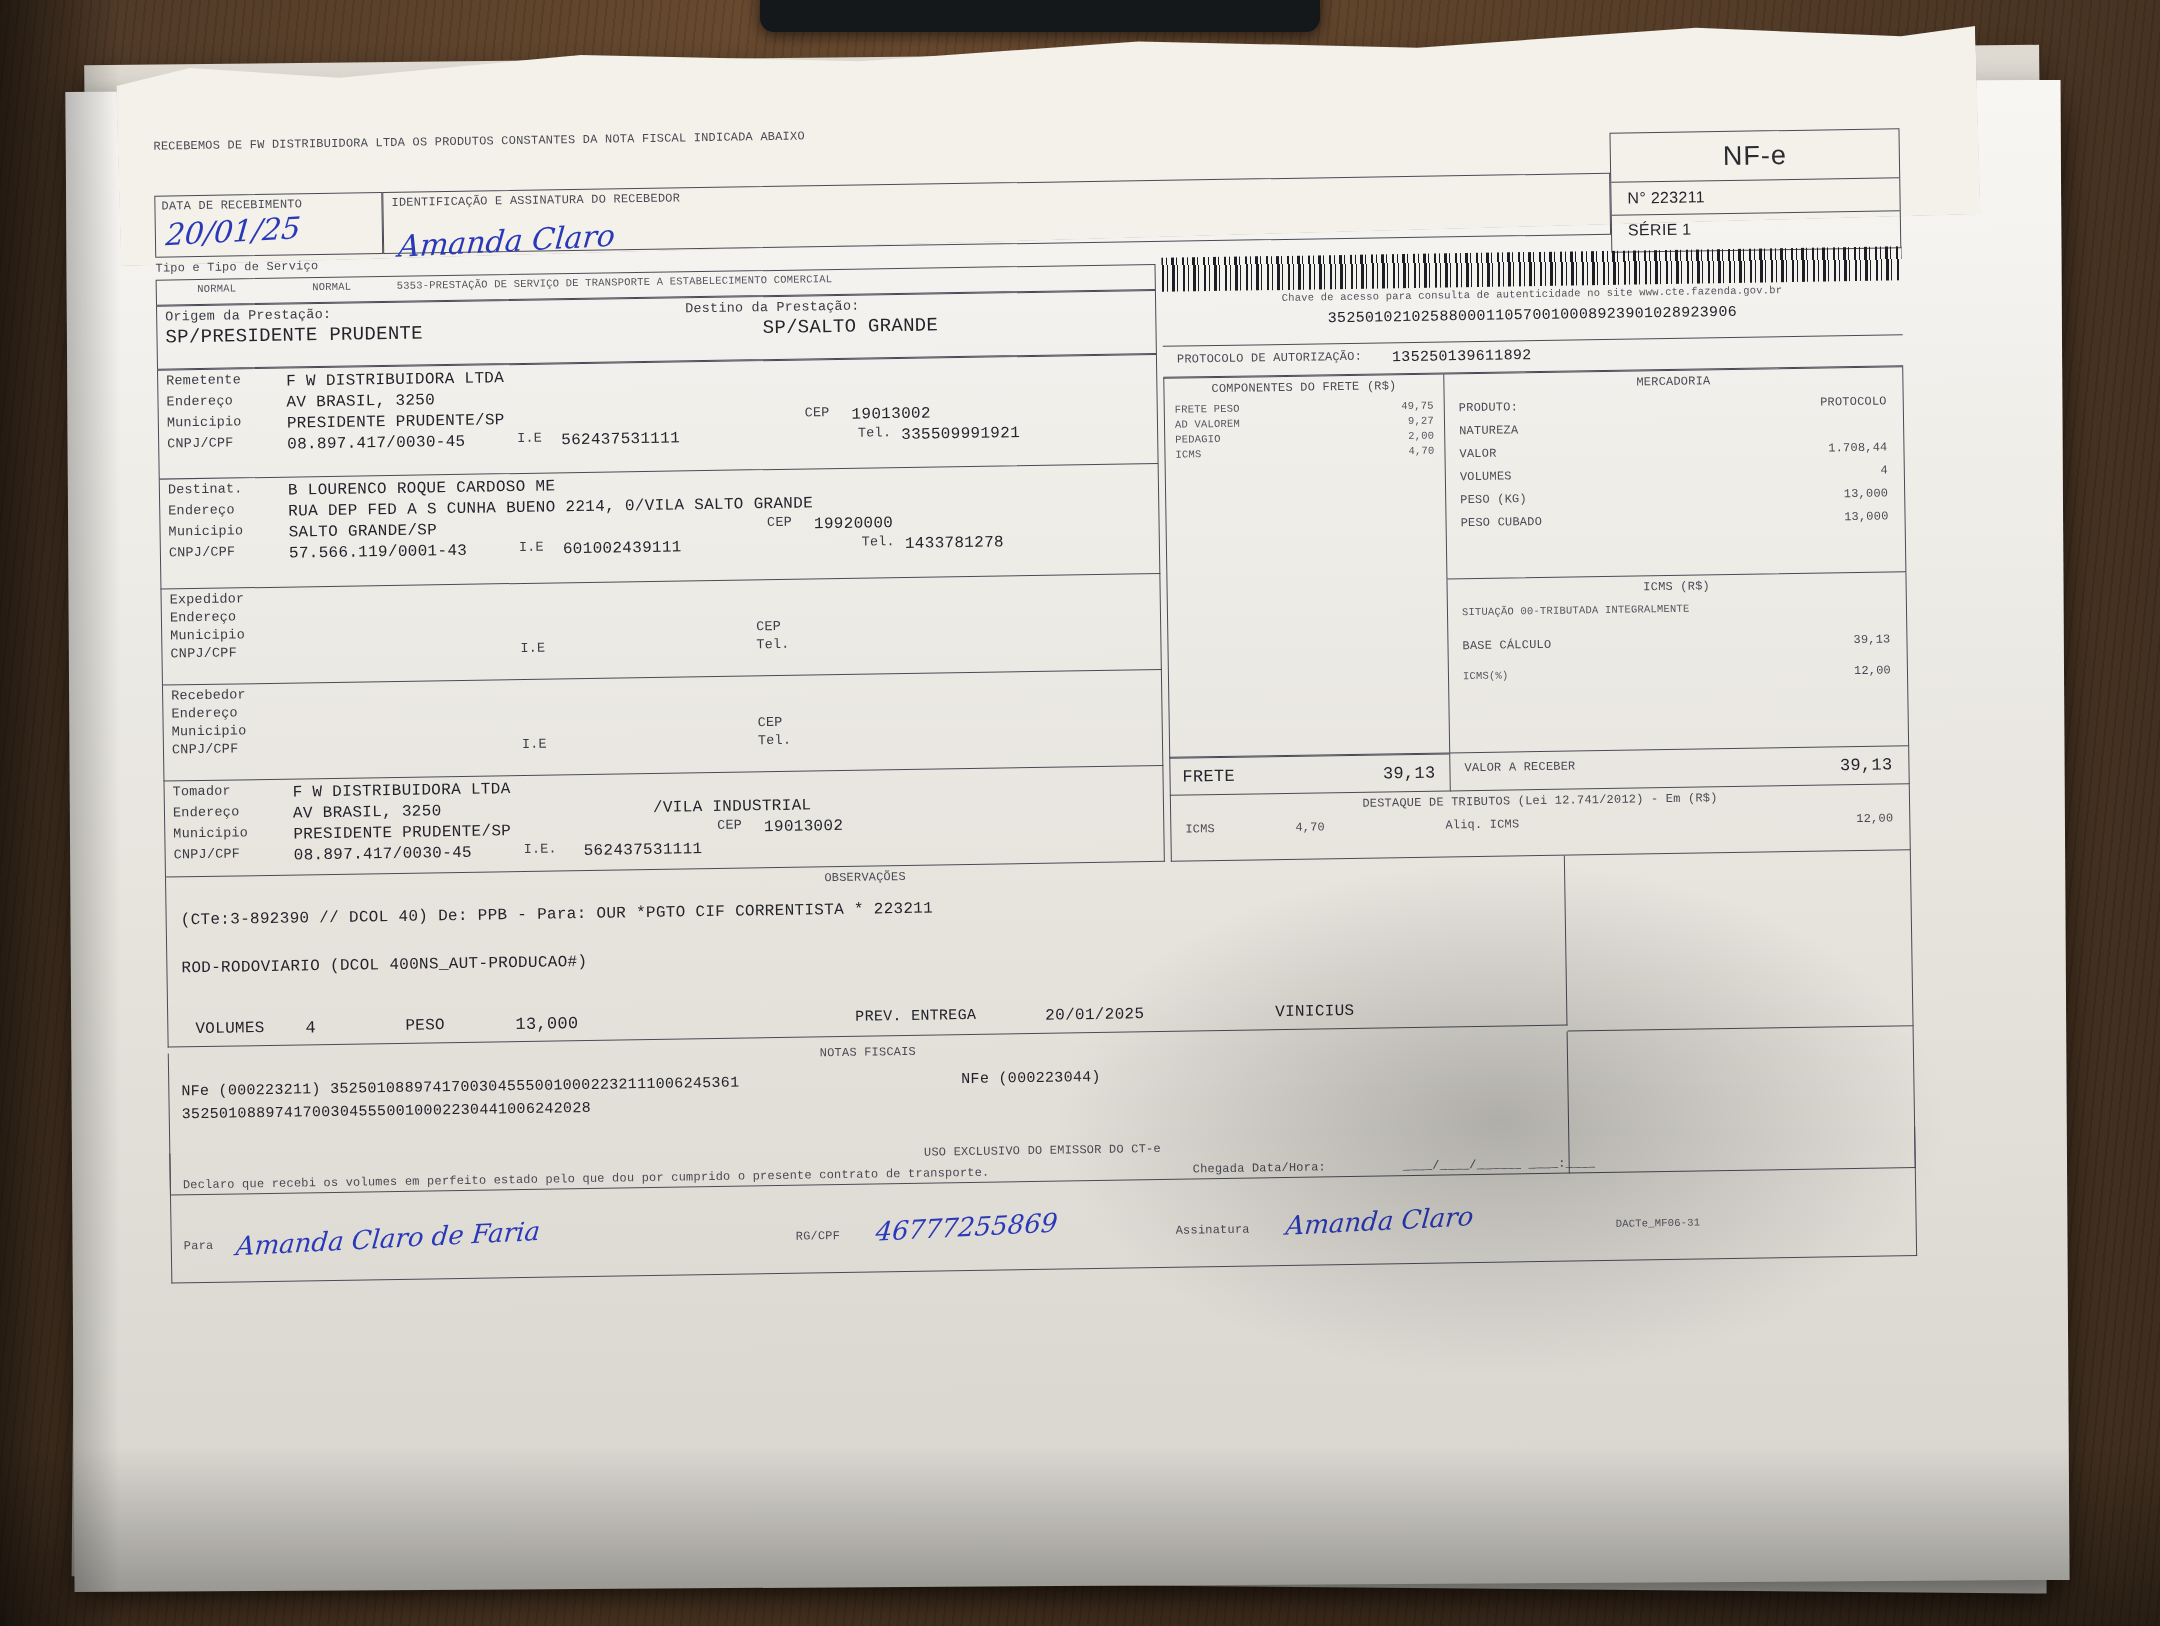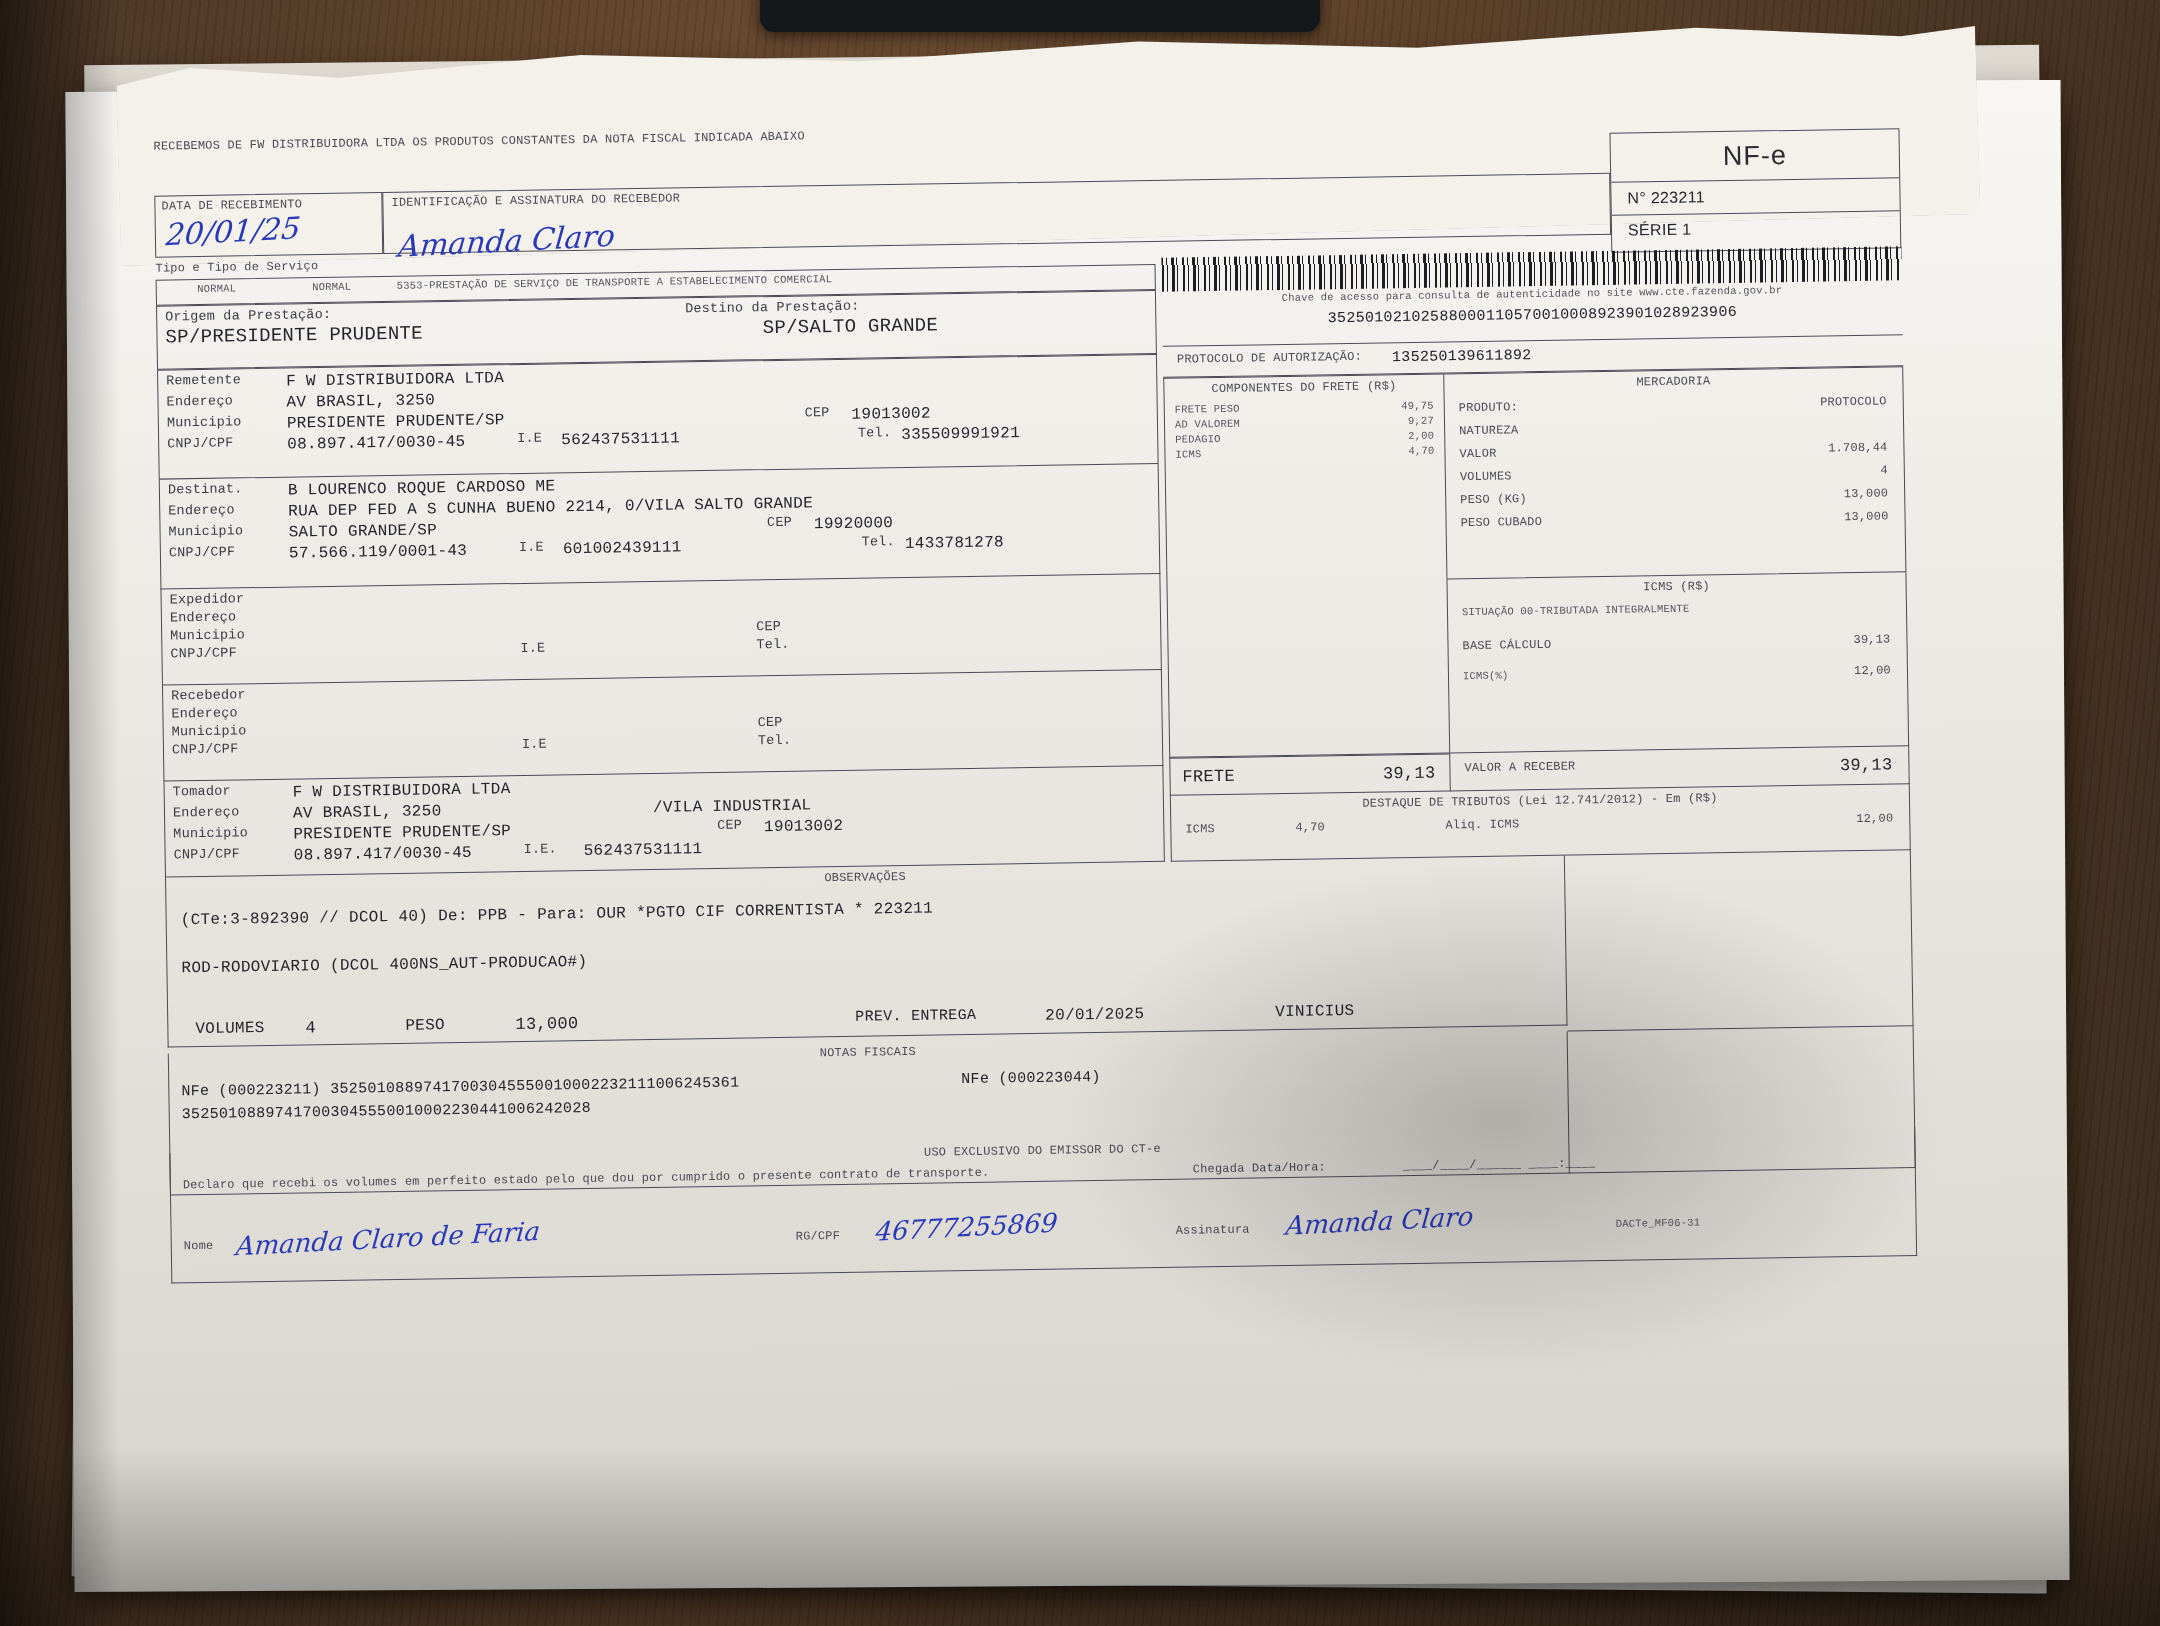--- a/index.html
+++ b/index.html
@@ -444,21 +444,21 @@
   <div class="blk bd" style="left:1414px; top:920px; width:346px; height:142px; border-top:none; border-left:none;"></div>
 
   <div class="blk bd" style="left:14px; top:1020px; width:1746px; height:130px; border-top:none;">
     <div class="sm ctr" style="padding-top:4px;">USO EXCLUSIVO DO EMISSOR DO CT-e</div>
     <div class="row" style="padding:6px 0 0 12px;">
       <div class="sm" style="width:1010px;">Declaro que recebi os volumes em perfeito estado pelo que dou por cumprido o presente contrato de transporte.</div>
       <div class="sm" style="width:210px;">Chegada Data/Hora:</div>
       <div class="sm">____/____/______   ____:____</div>
     </div>
     <div class="row" style="padding:28px 0 0 12px; align-items:flex-end;">
-      <div class="sm" style="width:52px;">Nome</div>
+      <div class="sm" style="width:52px;">Para</div>
       <div class="hand hand-sm" style="width:560px;">Amanda Claro de Faria</div>
       <div class="sm" style="width:80px;">RG/CPF</div>
       <div class="hand hand-sm" style="width:300px;">46777255869</div>
       <div class="sm" style="width:110px;">Assinatura</div>
       <div class="hand hand-sm" style="width:330px;">Amanda Claro</div>
       <div class="xs">DACTe_MF06-31</div>
     </div>
   </div>
 
 </div>

